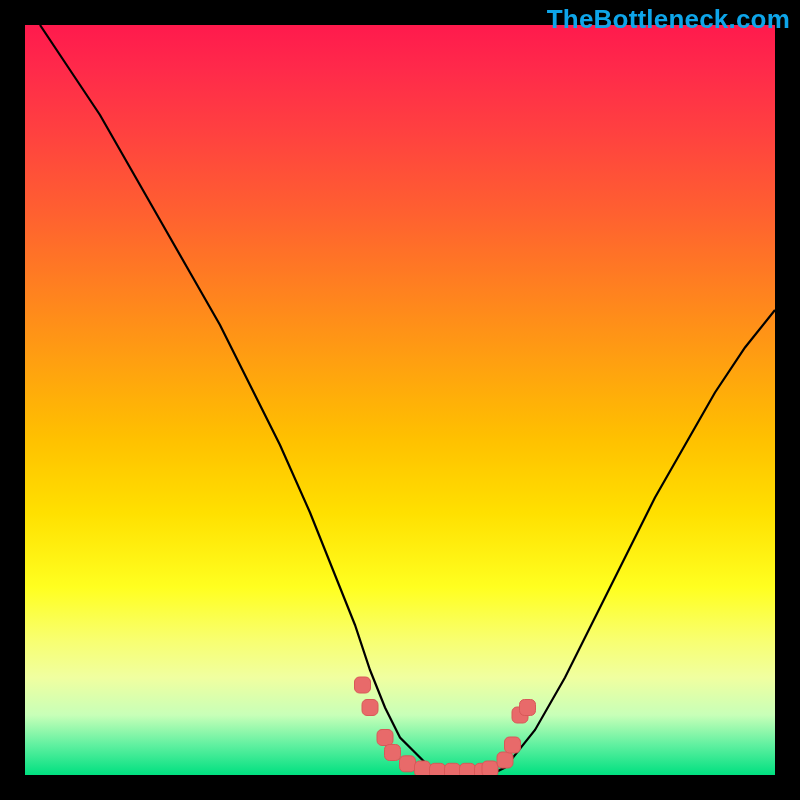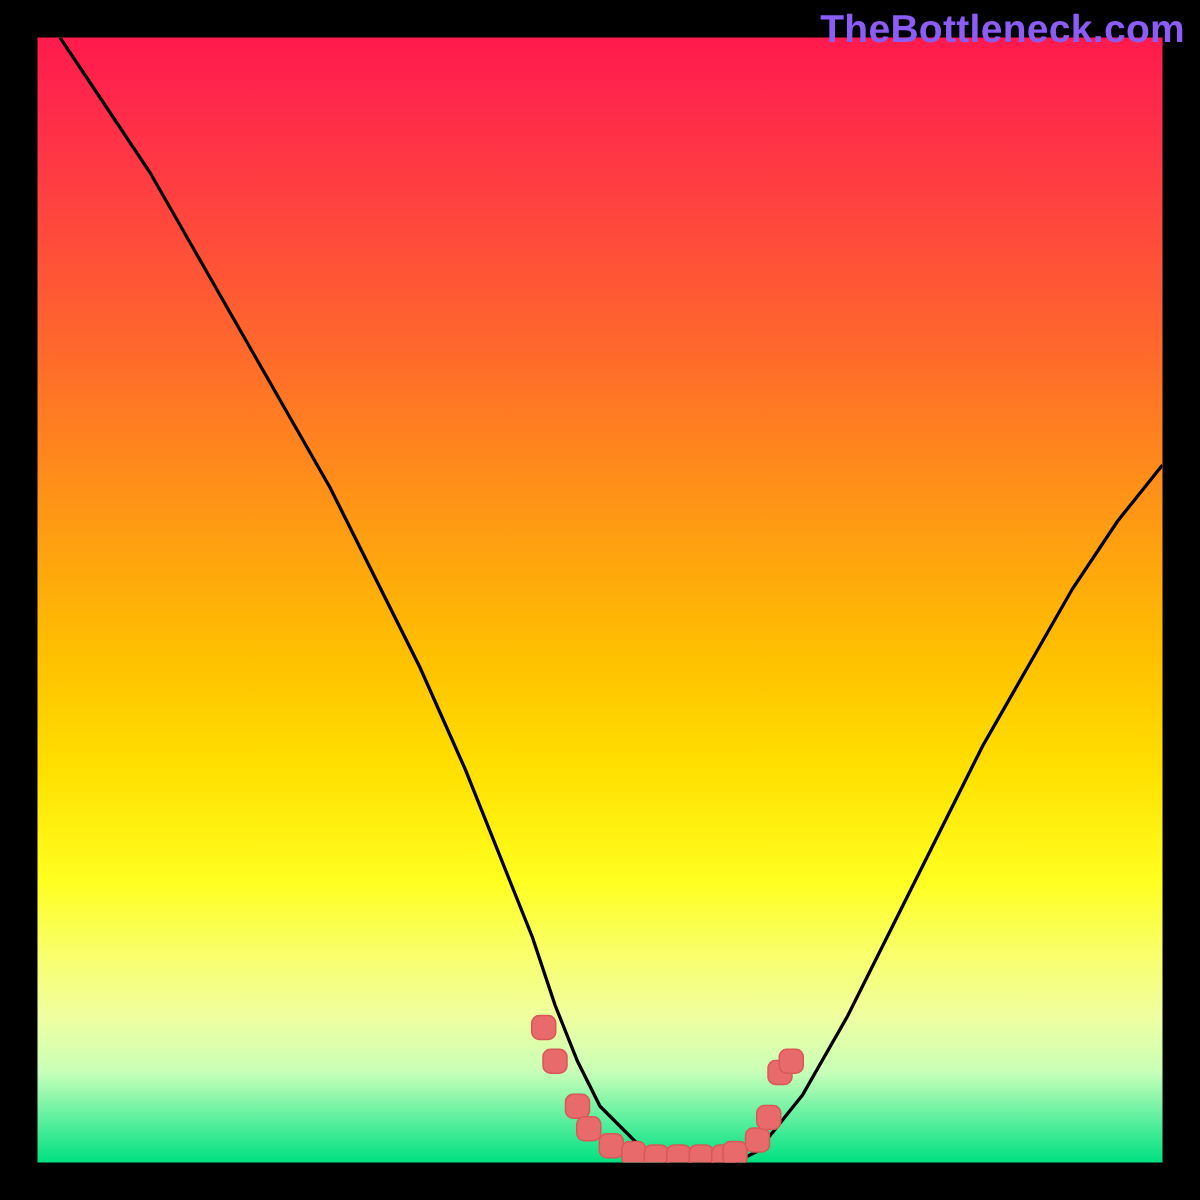--- a/index.html
+++ b/index.html
@@ -33,21 +33,21 @@
       #00e080 100%
     );
   }
   .watermark {
     position: absolute;
     top: 4px;
     right: 10px;
     font-family: Arial, Helvetica, sans-serif;
     font-size: 26px;
     font-weight: 600;
-    color: #8b5cf6;
+    color: #0ea5e9;
     letter-spacing: 0.2px;
     user-select: none;
   }
   svg.curve {
     position: absolute;
     left: 0;
     top: 0;
     width: 750px;
     height: 750px;
   }

